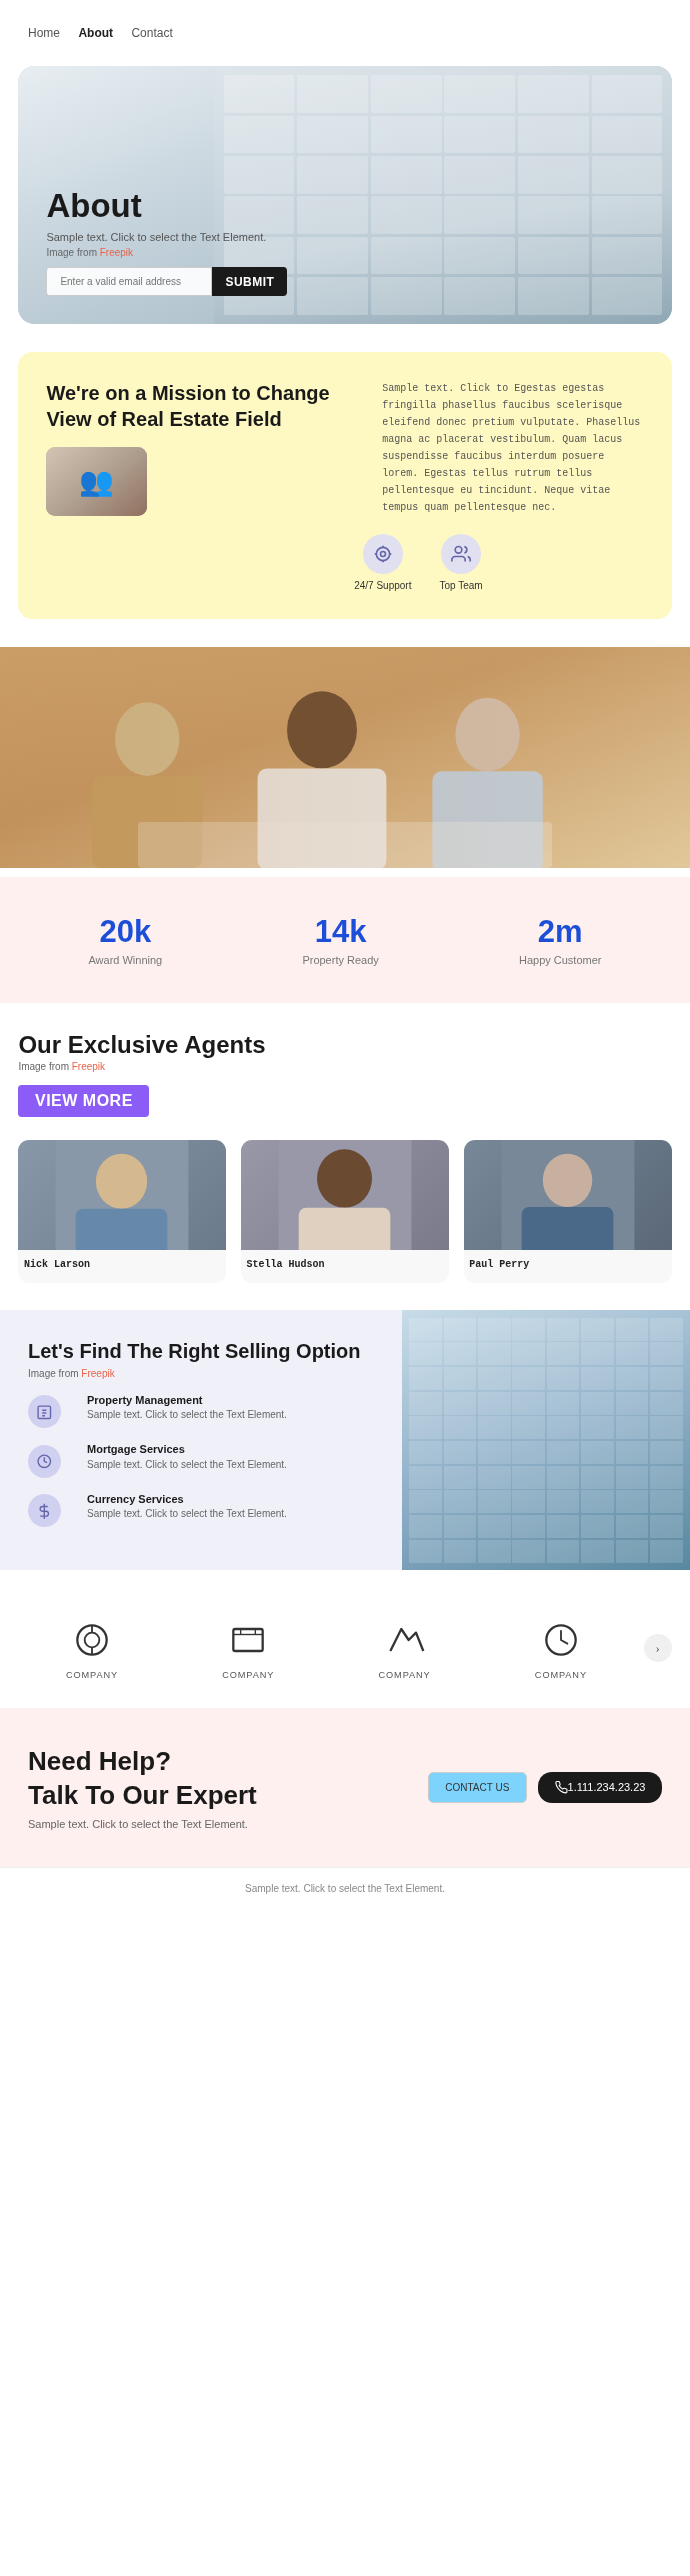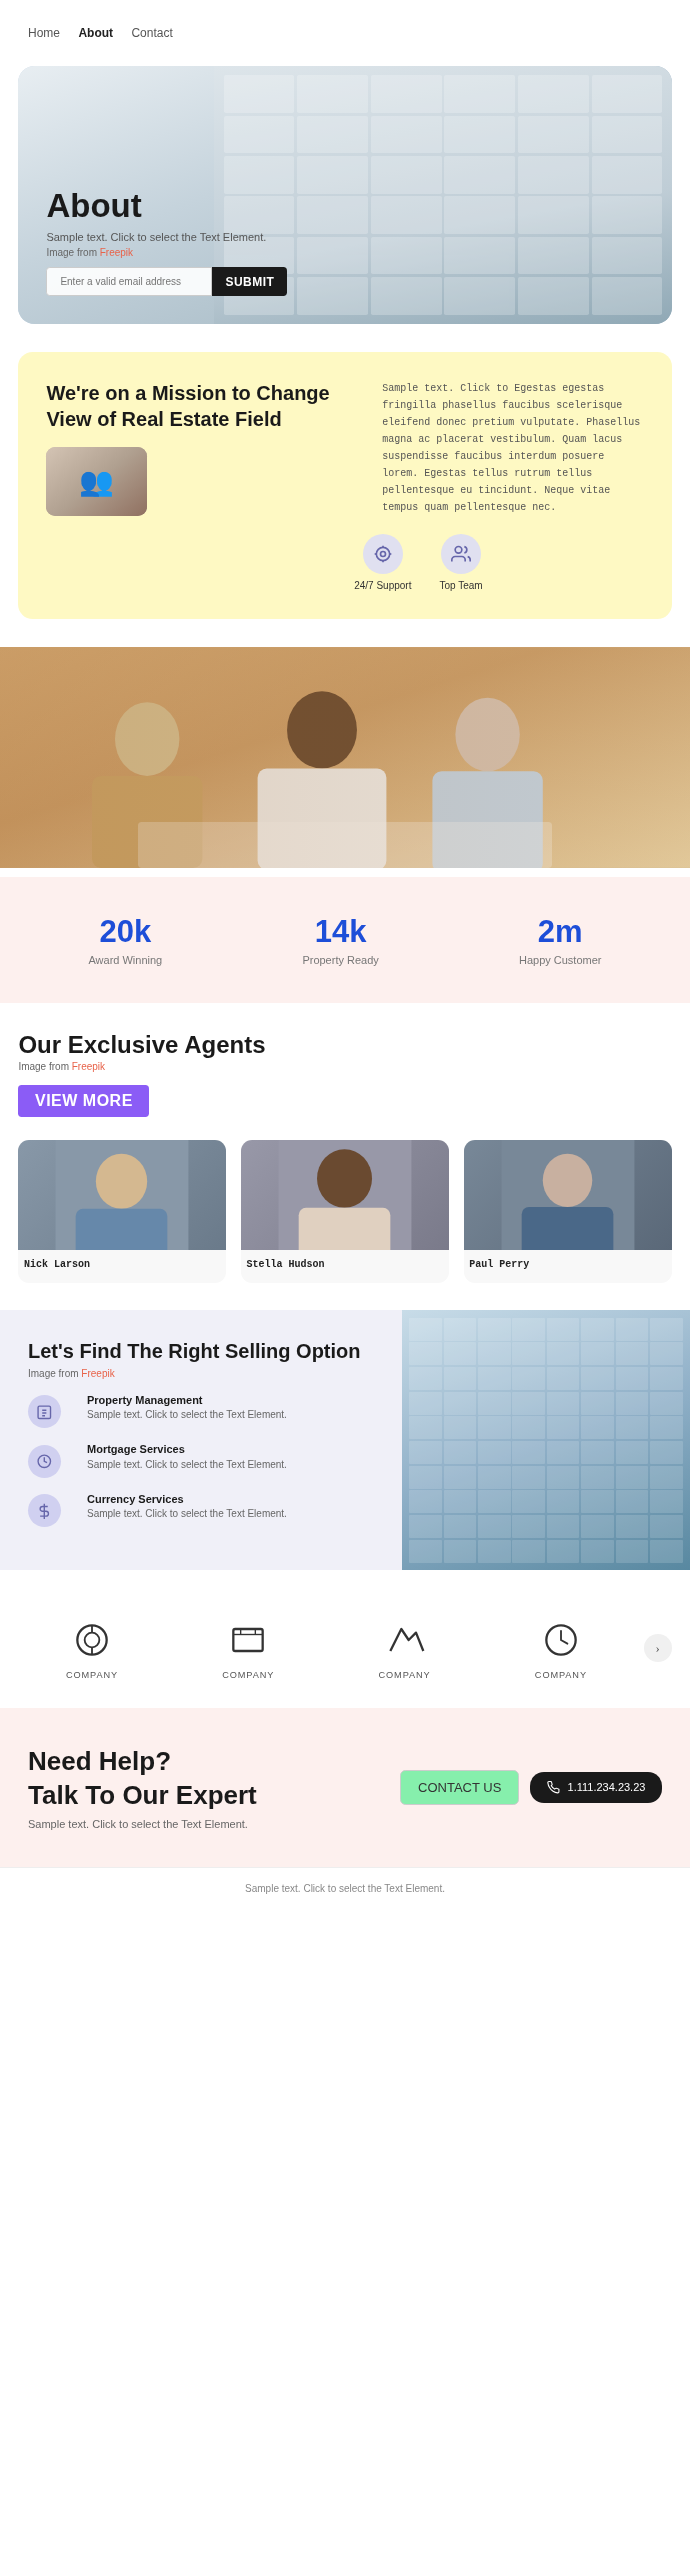--- a/index.html
+++ b/index.html
@@ -84,22 +84,22 @@
     .logo-icon { width: 46px; height: 46px; display: flex; align-items: center; justify-content: center; }
     .logo-label { font-size: 9.2px; color: #555; font-family: sans-serif; letter-spacing: 0.9px; text-transform: uppercase; }
     .logo-nav-btn { width: 28px; height: 28px; border-radius: 50%; background: #f0f0f0; display: flex; align-items: center; justify-content: center; cursor: pointer; font-size: 13px; color: #555; }
 
     
     .help { display: flex; background: #fdf0ee; border-radius: 0; padding: 37px 28px; align-items: center; gap: 18.4px; margin: 0; }
     .help-left { flex: 1.5; }
     .help-title { font-size: 26px; font-weight: 700; color: #1a1a1a; line-height: 1.3; font-family: sans-serif; }
     .help-subtitle { font-size: 11px; color: #666; font-family: sans-serif; margin-top: 5.5px; }
     .help-buttons { display: flex; gap: 11px; align-items: center; flex-shrink: 0; }
-    .contact-btn { padding: 9.2px 16.6px; border: 0.9px solid #ccc; border-radius: 5.5px; font-size: 13px; font-family: sans-serif; cursor: pointer; background: #86efac; color: #333; }
-    .phone-btn { padding: 9.2px 16.6px; border: none; border-radius: 14px; font-size: 11px; font-family: sans-serif; cursor: pointer; background: #1a1a1a; color: #fff; display: flex; align-items: center; gap: 8px; }
+    .contact-btn { padding: 9.2px 16.6px; border: 0.9px solid #ccc; border-radius: 5.5px; font-size: 10px; font-family: sans-serif; cursor: pointer; background: #7dd3fc; color: #333; }
+    .phone-btn { padding: 9.2px 16.6px; border: none; border-radius: 14px; font-size: 11px; font-family: sans-serif; cursor: pointer; background: #1a1a1a; color: #fff; display: flex; align-items: center; gap: 0; }
 
     
     .footer { text-align: center; padding: 14.7px; font-size: 10px; color: #888; font-family: sans-serif; background: #fff; border-top: 0.9px solid #eee; }
   </style>
 </head>
 <body>
 
 <nav>
   <a href="#">Home</a>
   <a href="#" class="active">About</a>

